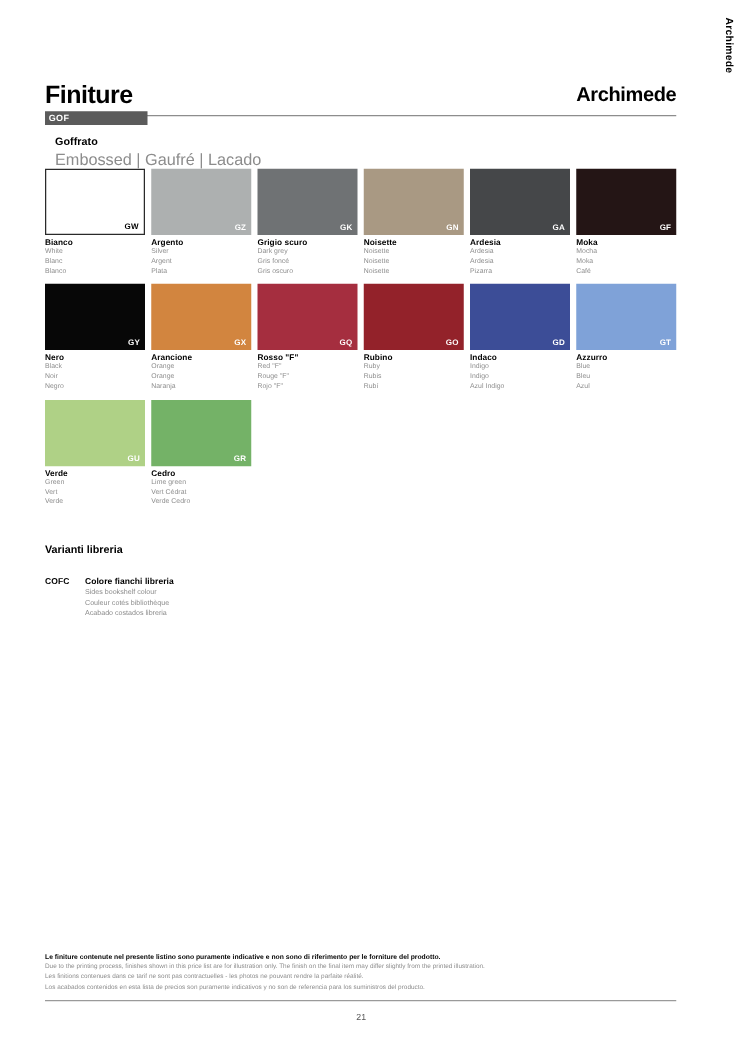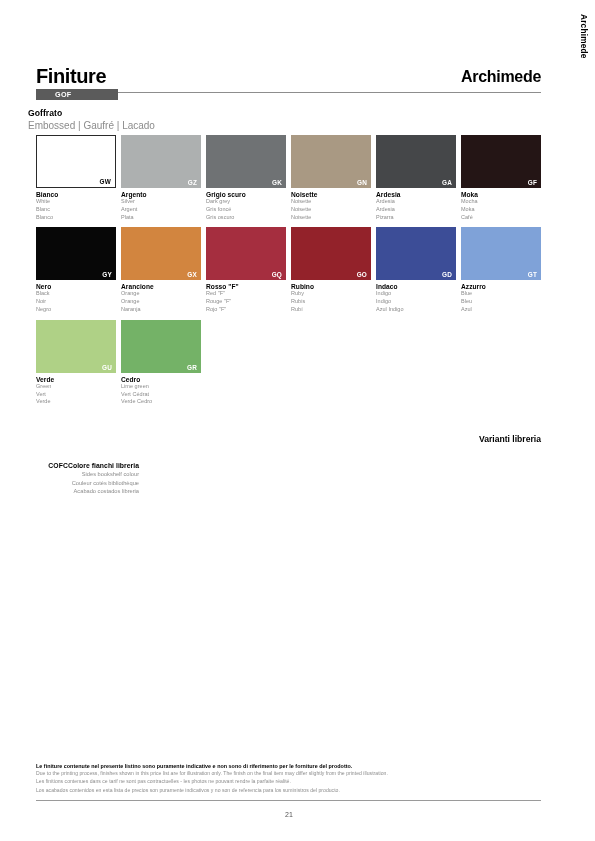--- a/index.html
+++ b/index.html
@@ -89,36 +89,36 @@
     top: 89px;
     width: 82px;
     height: 11px;
     background: #5b5b5b;
     color: #ffffff;
     font-size: 7.2px;
     font-weight: bold;
     letter-spacing: 0.3px;
     display: flex;
     align-items: center;
-    padding-left: 19px;
+    padding-left: 3px;
     box-sizing: border-box;
   }
 
   .section-heading {
     position: absolute;
-    left: 28px;
+    left: 44px;
     top: 108px;
   }
   .section-title {
     font-size: 8.6px;
     font-weight: bold;
     letter-spacing: 0.05px;
   }
   .section-sub {
-    font-size: 10px;
+    font-size: 13px;
     color: #8c8c8c;
     margin-top: 2px;
   }
 
   
   .swatch-grid {
     position: absolute;
     left: 36px;
     top: 135px;
     width: 505px;
@@ -161,21 +161,20 @@
     line-height: 1.42;
     letter-spacing: 0.03px;
   }
 
   
   .variants {
     position: absolute;
     left: 36px;
     top: 434px;
     width: 505px;
-    text-align: right;
   }
   .variants-title {
     font-size: 8.6px;
     font-weight: bold;
   }
   .variants-sub {
     font-size: 7.2px;
     color: #8c8c8c;
     margin-top: 2px;
   }

